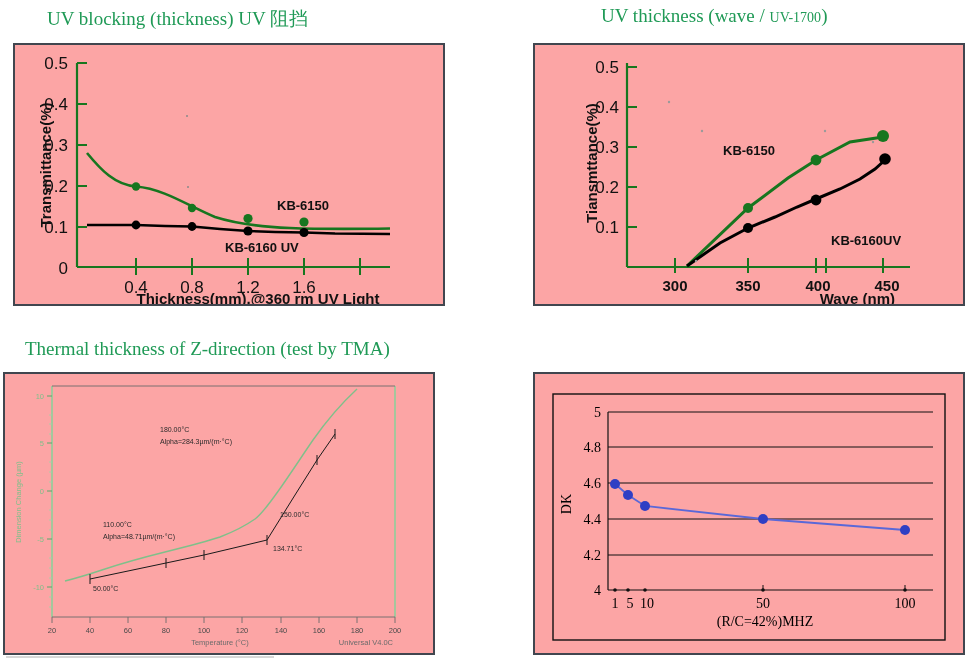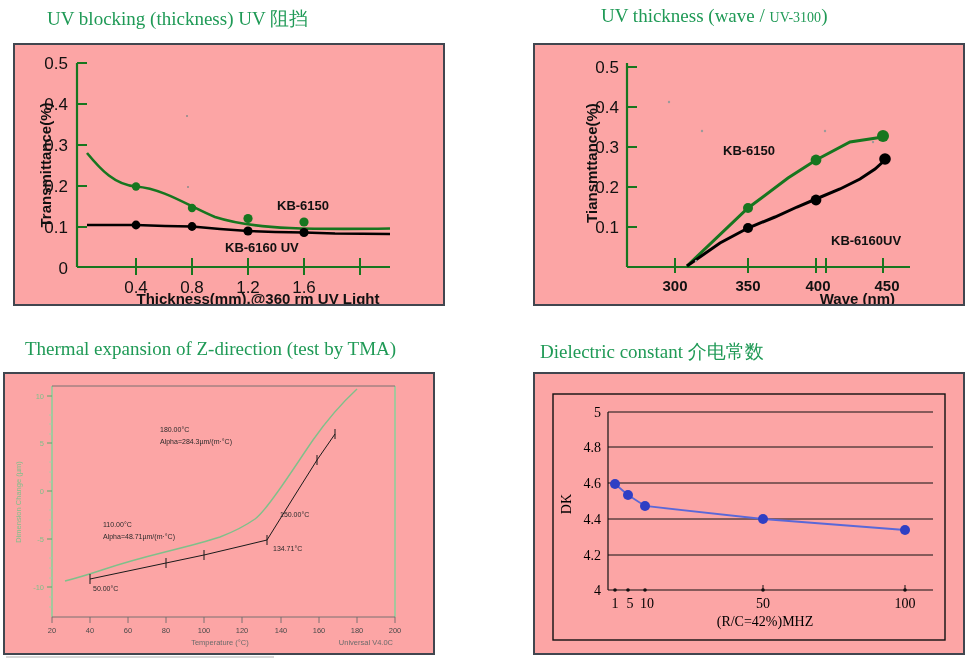--- a/index.html
+++ b/index.html
@@ -70,28 +70,25 @@
 <body>
 
 <div class="slide">
 
 
   <div class="title" id="title-1">
     <span>UV blocking (thickness) UV </span><span class="cjk">阻挡</span>
   </div>
 
   <div class="title" id="title-2">
-    <span>UV thickness    (wave / </span><span class="small">UV-3100</span><span>)</span>
-  </div>
-
-  <div class="title" id="title-3">Thermal expansion of Z-direction (test by TMA)</div>
-
-  <div class="title" id="title-4">
-    <span>Dielectric constant   </span><span class="cjk">介电常数</span>
-  </div>
+    <span>UV thickness    (wave / </span><span class="small">UV-1700</span><span>)</span>
+  </div>
+
+  <div class="title" id="title-3">Thermal thickness of Z-direction (test by TMA)</div>
+
 
   <div class="panel" id="panel-uv-thickness">
     <svg width="428" height="259" viewBox="0 0 428 259">
 
       <line x1="62" y1="18" x2="62" y2="222" stroke="#17761f" stroke-width="2.2"></line>
       <line x1="62" y1="222" x2="375" y2="222" stroke="#17761f" stroke-width="2.2"></line>
 
       <g stroke="#17761f" stroke-width="2">
         <line x1="62" y1="18" x2="72" y2="18"></line>
         <line x1="62" y1="59" x2="72" y2="59"></line>

